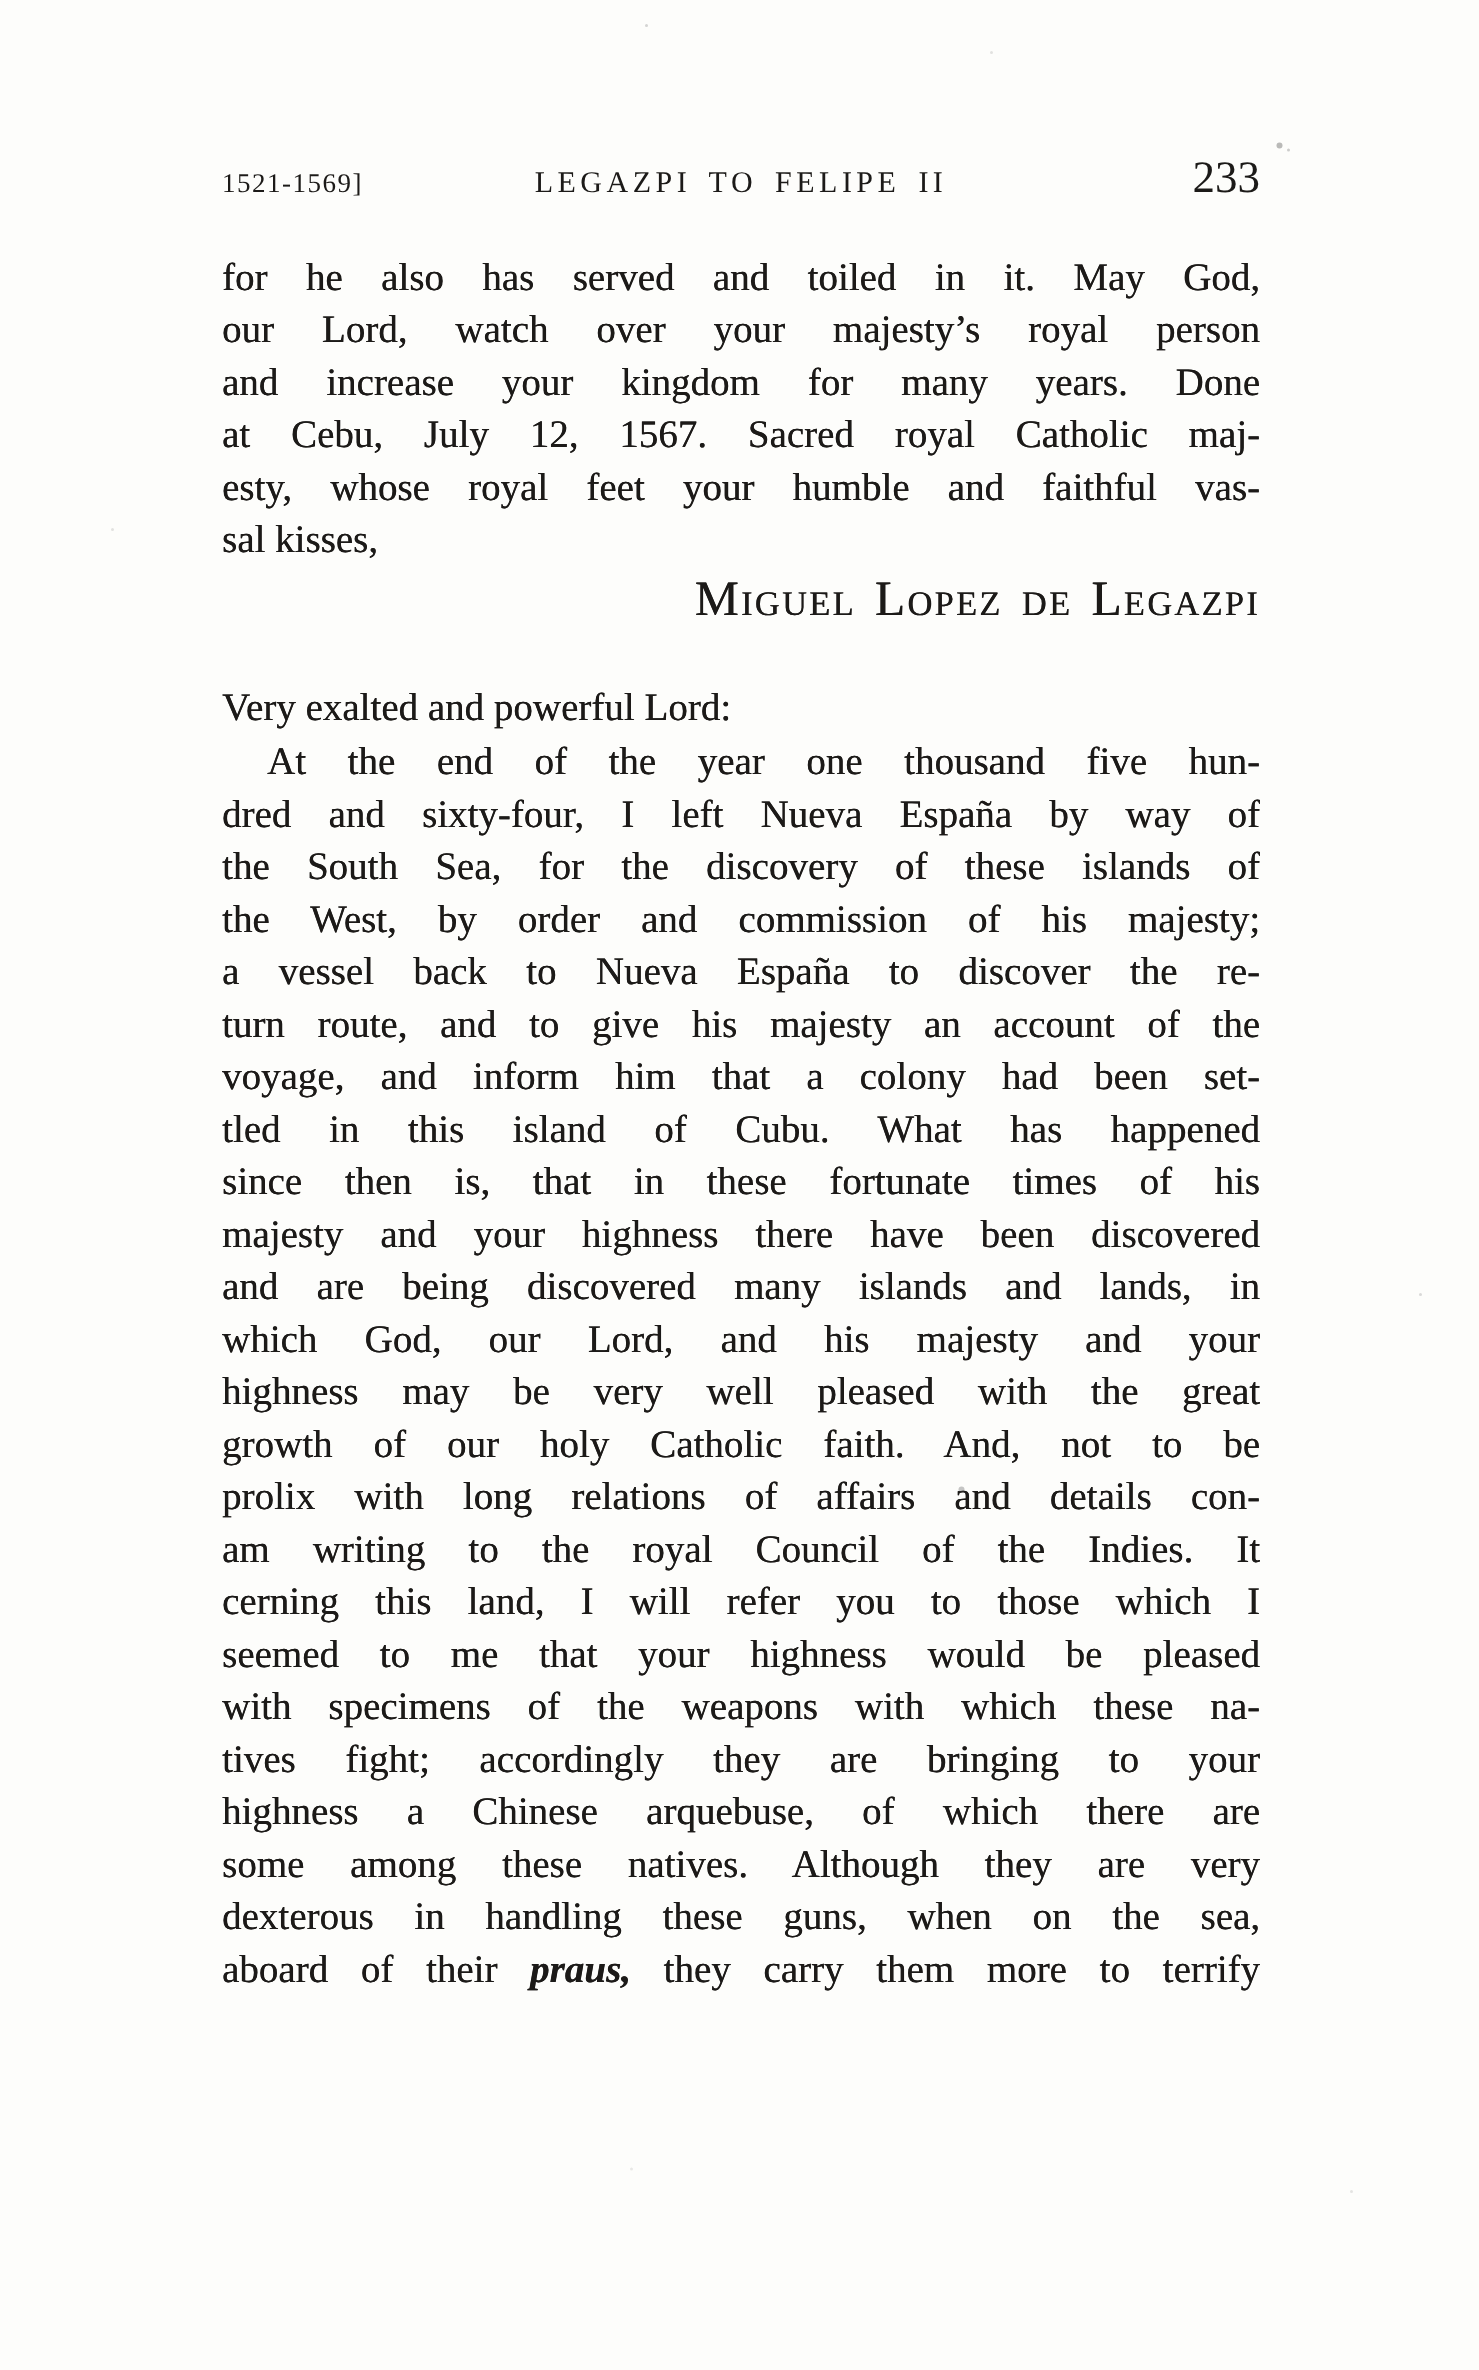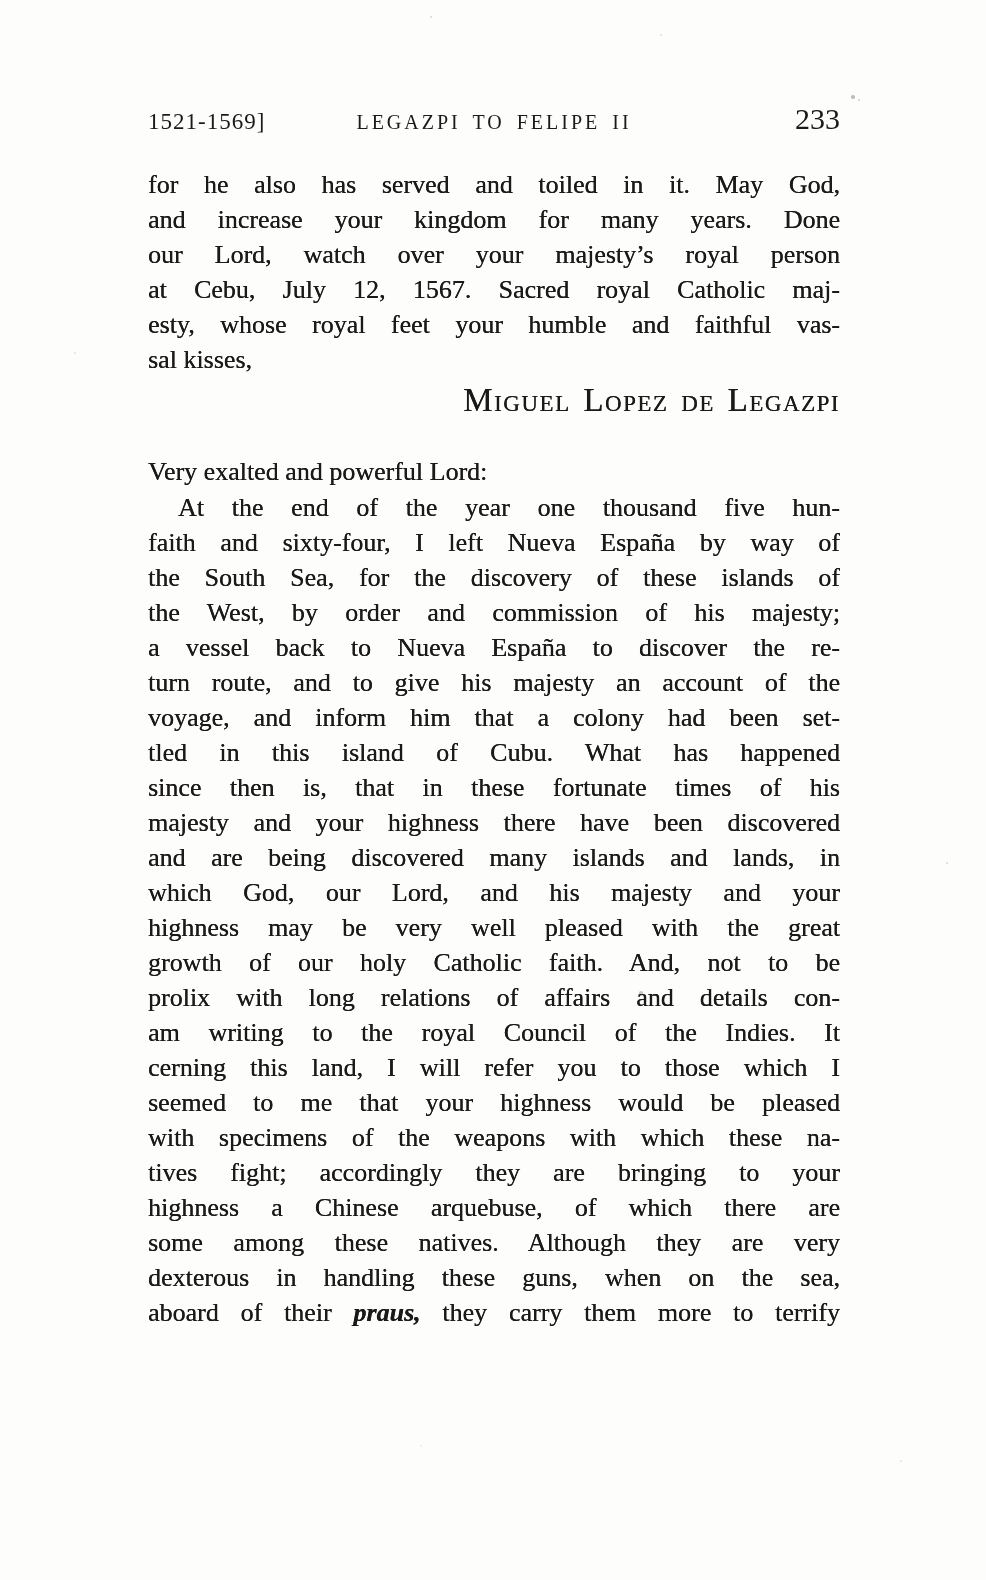--- a/index.html
+++ b/index.html
@@ -14,21 +14,21 @@
     color: #1c1a18;
     overflow: hidden;
   }
 
   
   .header {
     display: flex;
     align-items: baseline;
     margin: 102px 146px 0 148px;
   }
-  .header-left  { flex: 1; font-size: 23px; letter-spacing: 1px; }
+  .header-left  { flex: 1; font-size: 18px; letter-spacing: 1px; }
   .header-center{ flex: 0 0 auto; font-size: 20px; letter-spacing: 3px; word-spacing: 4px; }
   .header-right { flex: 1; text-align: right; font-size: 30px; }
 
   
   .text-block {
     margin: 31px 146px 0 148px;
     width: 692px;
     font-size: 26px;
     line-height: 35px;
     text-shadow: 0.2px 0.2px 0 currentColor; 
@@ -88,34 +88,34 @@
   <div class="header">
     <span class="header-left">1521-1569]</span>
     <span class="header-center">LEGAZPI TO FELIPE II</span>
     <span class="header-right">233</span>
   </div>
 
   <div class="text-block">
 
     <div class="para-1">
         <div class="line">for he also has served and toiled in it.  May God,</div>
+        <div class="line">our Lord, watch over your majesty’s royal person</div>
         <div class="line">and increase your kingdom for many years.  Done</div>
-        <div class="line">our Lord, watch over your majesty’s royal person</div>
         <div class="line">at Cebu, July 12, 1567.  Sacred royal Catholic maj-</div>
         <div class="line">esty, whose royal feet your humble and faithful vas-</div>
         <div class="line no-just">sal kisses,</div>
       </div>
 
     <div class="signature">Miguel Lopez de Legazpi</div>
 
     <div class="salutation">Very exalted and powerful Lord:</div>
 
     <div class="para-2">
         <div class="line indent">At the end of the year one thousand five hun-</div>
-        <div class="line">faith and sixty-four, I left Nueva España by way of</div>
+        <div class="line">dred and sixty-four, I left Nueva España by way of</div>
         <div class="line">the South Sea, for the discovery of these islands of</div>
         <div class="line">the West, by order and commission of his majesty;</div>
         <div class="line">a vessel back to Nueva España to discover the re-</div>
         <div class="line">turn route, and to give his majesty an account of the</div>
         <div class="line">voyage, and inform him that a colony had been set-</div>
         <div class="line">tled in this island of Cubu.  What has happened</div>
         <div class="line">since then is, that in these fortunate times of his</div>
         <div class="line">majesty and your highness there have been discovered</div>
         <div class="line">and are being discovered many islands and lands, in</div>
         <div class="line">which God, our Lord, and his majesty and your</div>

